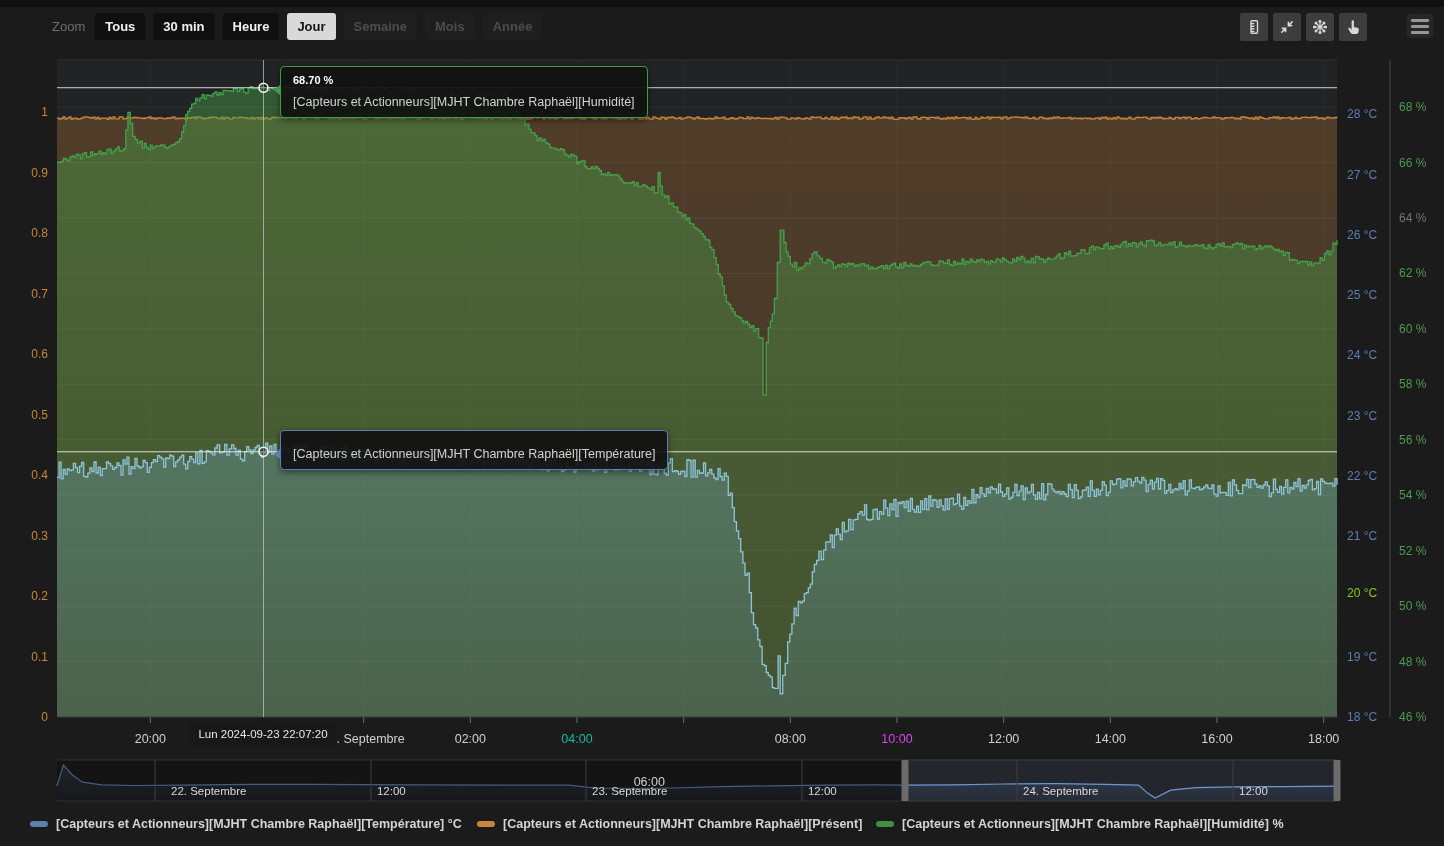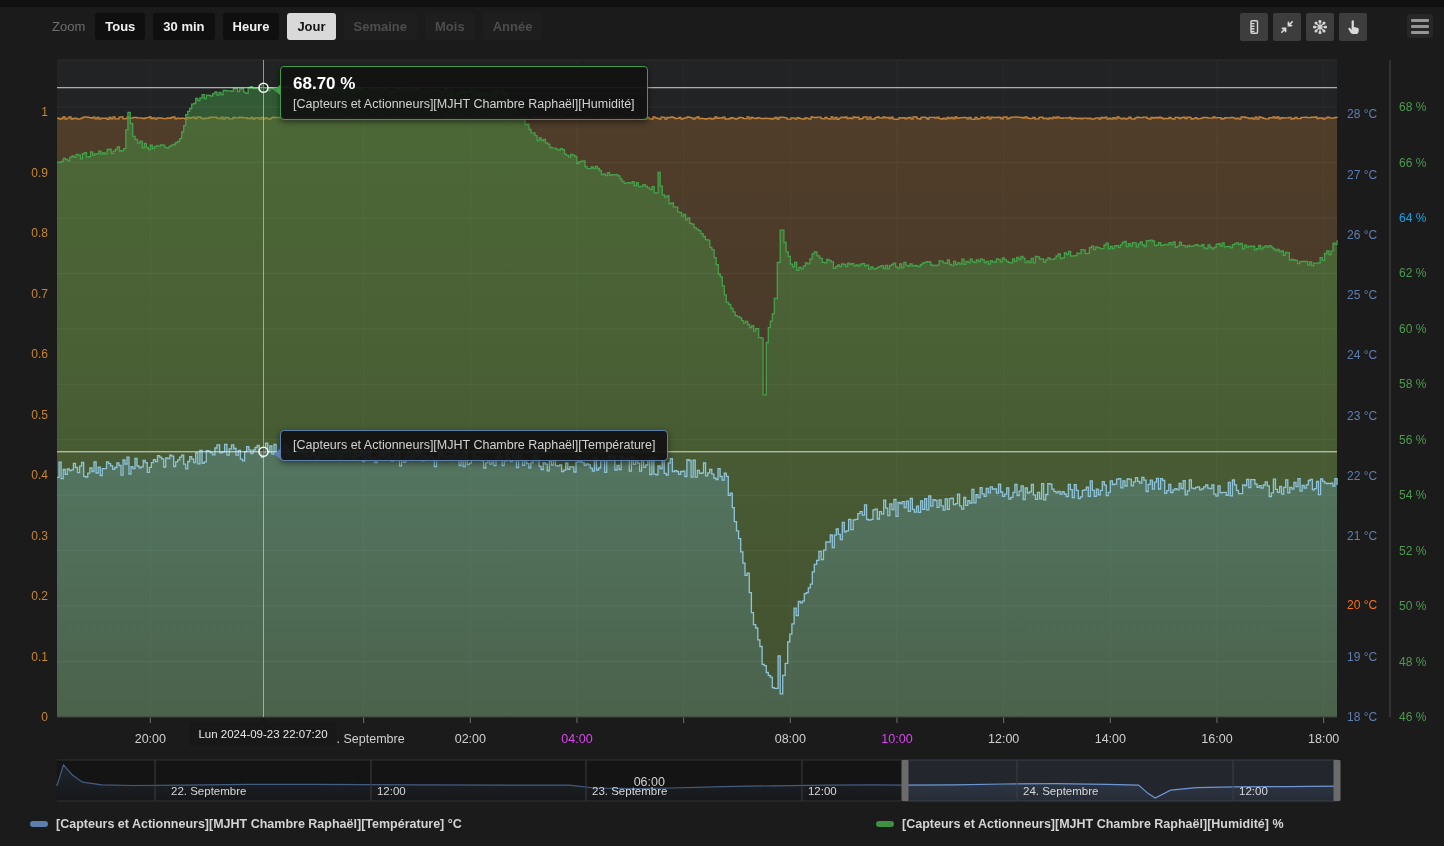--- a/index.html
+++ b/index.html
@@ -22,22 +22,22 @@
   
   #chart-svg{position:absolute;inset:0;z-index:1;}
   #gen-labels{position:absolute;inset:0;z-index:2;pointer-events:none;}
   #gen-labels .al{position:absolute;font-size:12px;line-height:16px;}
   
   .tt{position:absolute;z-index:7;background:rgba(18,18,18,0.94);border:1px solid #666;
       border-radius:4px;padding:7px 12px 8px 12px;white-space:nowrap;
       box-shadow:0 2px 6px rgba(0,0,0,0.5);}
   .tt::before{content:"";position:absolute;left:-7px;top:17px;border-top:6px solid transparent;
       border-bottom:6px solid transparent;border-right:7px solid var(--tt-border,#666);}
-  .tt .tt-val{color:#ffffff;font-size:17px;font-weight:bold;margin-bottom:3px;}
-  .tt .tt-ser{color:#d2d2d2;font-size:12.5px;}
+  .tt .tt-val{color:#ffffff;font-size:11px;font-weight:bold;margin-bottom:3px;}
+  .tt .tt-ser{color:#d2d2d2;font-size:12.5px;margin-top:9px;}
   #tt-hum{left:280px;top:66px;}
   #tt-temp{left:280px;top:430px;}
   
   .xhair-label{position:absolute;left:263px;top:722px;transform:translateX(-50%);z-index:5;
       background:#181818;color:#e8e8e8;font-size:11.5px;padding:6px 9px;white-space:nowrap;
       border-radius:2px;}
   .xhair-label::before{content:"";position:absolute;top:-5px;left:50%;margin-left:-5px;
       border-left:5px solid transparent;border-right:5px solid transparent;border-bottom:5px solid #181818;}
   
   .legend{position:absolute;left:0;top:817px;width:1444px;height:22px;z-index:4;}
@@ -203,39 +203,39 @@
       <div class="al" style="left: 0px; width: 48px; text-align: right; top: 648.503px; color: rgb(200, 134, 47);">0.1</div>
       <div class="al" style="left: 0px; width: 48px; text-align: right; top: 709px; color: rgb(200, 134, 47);">0</div>
       <div class="al" style="left: 1347px; top: 106.248px; color: rgb(94, 127, 177);">28 °C</div>
       <div class="al" style="left: 1347px; top: 166.523px; color: rgb(94, 127, 177);">27 °C</div>
       <div class="al" style="left: 1347px; top: 226.798px; color: rgb(94, 127, 177);">26 °C</div>
       <div class="al" style="left: 1347px; top: 287.073px; color: rgb(94, 127, 177);">25 °C</div>
       <div class="al" style="left: 1347px; top: 347.349px; color: rgb(94, 127, 177);">24 °C</div>
       <div class="al" style="left: 1347px; top: 407.624px; color: rgb(94, 127, 177);">23 °C</div>
       <div class="al" style="left: 1347px; top: 467.899px; color: rgb(94, 127, 177);">22 °C</div>
       <div class="al" style="left: 1347px; top: 528.174px; color: rgb(94, 127, 177);">21 °C</div>
-      <div class="al" style="left: 1347px; top: 597px; color: #f97316; text-align: center;">20 °C</div>
+      <div class="al" style="left: 1347px; top: 585px; color: #84cc16; text-align: center;">20 °C</div>
       <div class="al" style="left: 1347px; top: 648.725px; color: rgb(94, 127, 177);">19 °C</div>
       <div class="al" style="left: 1347px; top: 709px; color: rgb(94, 127, 177);">18 °C</div>
       <div class="al" style="left: 1399px; top: 99.1266px; color: rgb(76, 155, 80);">68 %</div>
       <div class="al" style="left: 1399px; top: 154.57px; color: rgb(76, 155, 80);">66 %</div>
-      <div class="al" style="left: 1399px; top: 210.013px; color: #0ea5e9;">64 %</div>
+      <div class="al" style="left: 1399px; top: 210.013px; color: #737373;">64 %</div>
       <div class="al" style="left: 1399px; top: 265.456px; color: rgb(76, 155, 80);">62 %</div>
       <div class="al" style="left: 1399px; top: 320.899px; color: rgb(76, 155, 80);">60 %</div>
       <div class="al" style="left: 1399px; top: 376.342px; color: rgb(76, 155, 80);">58 %</div>
       <div class="al" style="left: 1399px; top: 431.785px; color: rgb(76, 155, 80);">56 %</div>
       <div class="al" style="left: 1399px; top: 487.228px; color: rgb(76, 155, 80);">54 %</div>
       <div class="al" style="left: 1399px; top: 542.671px; color: rgb(76, 155, 80);">52 %</div>
       <div class="al" style="left: 1399px; top: 598.114px; color: rgb(76, 155, 80);">50 %</div>
       <div class="al" style="left: 1399px; top: 653.557px; color: rgb(76, 155, 80);">48 %</div>
       <div class="al" style="left: 1399px; top: 709px; color: rgb(76, 155, 80);">46 %</div>
       <div class="al" style="left: 100.333px; width: 100px; text-align: center; top: 731px; color: rgb(208, 208, 208); font-size: 12.5px;">20:00</div>
       <div class="al" style="left: 313.667px; width: 100px; text-align: center; top: 731px; color: rgb(208, 208, 208); font-size: 12.5px;">24. Septembre</div>
       <div class="al" style="left: 420.333px; width: 100px; text-align: center; top: 731px; color: rgb(208, 208, 208); font-size: 12.5px;">02:00</div>
-      <div class="al" style="left: 527px; width: 100px; text-align: center; top: 731px; color: #d946ef; font-size: 12.5px;">04:00</div>
+      <div class="al" style="left: 527px; width: 100px; text-align: center; top: 731px; color: #14b8a6; font-size: 12.5px;">04:00</div>
       <div class="al" style="left: 633.667px; width: 100px; text-align: left; top: 731px; color: rgb(208, 208, 208); font-size: 12.5px; margin-top: 43px;">06:00</div>
       <div class="al" style="left: 740.333px; width: 100px; text-align: center; top: 731px; color: rgb(208, 208, 208); font-size: 12.5px;">08:00</div>
       <div class="al" style="left: 847px; width: 100px; text-align: center; top: 731px; color: #d946ef; font-size: 12.5px;">10:00</div>
       <div class="al" style="left: 953.667px; width: 100px; text-align: center; top: 731px; color: rgb(208, 208, 208); font-size: 12.5px;">12:00</div>
       <div class="al" style="left: 1060.33px; width: 100px; text-align: center; top: 731px; color: rgb(208, 208, 208); font-size: 12.5px;">14:00</div>
       <div class="al" style="left: 1167px; width: 100px; text-align: center; top: 731px; color: rgb(208, 208, 208); font-size: 12.5px;">16:00</div>
       <div class="al" style="left: 1273.67px; width: 100px; text-align: center; top: 731px; color: rgb(208, 208, 208); font-size: 12.5px;">18:00</div>
       <div class="al" style="left: 171px; top: 783px; color: rgb(216, 216, 216); font-size: 11.5px;">22. Septembre</div>
       <div class="al" style="left: 376.984px; top: 783px; color: rgb(216, 216, 216); font-size: 11.5px;">12:00</div>
       <div class="al" style="left: 592.024px; top: 783px; color: rgb(216, 216, 216); font-size: 11.5px;">23. Septembre</div>
@@ -252,18 +252,22 @@
     <div class="tt-ser">[Capteurs et Actionneurs][MJHT Chambre Raphaël][Température]</div>
   </div>
 
   <div class="xhair-label">Lun 2024-09-23 22:07:20</div>
 
   <div class="legend">
     <div class="legend-item" style="left: 30px;">
       <span class="swatch" style="background: rgb(91, 127, 174);"></span>
       <span class="ltxt">[Capteurs et Actionneurs][MJHT Chambre Raphaël][Température] °C</span>
     </div>
+    <div class="legend-item" style="left: 477px;">
+      <span class="swatch" style="background: rgb(201, 135, 59);"></span>
+      <span class="ltxt">[Capteurs et Actionneurs][MJHT Chambre Raphaël][Présent]</span>
+    </div>
     <div class="legend-item" style="left: 876px;">
       <span class="swatch" style="background: rgb(61, 145, 64);"></span>
       <span class="ltxt">[Capteurs et Actionneurs][MJHT Chambre Raphaël][Humidité] %</span>
     </div>
   </div>
 </div>
 
 </body></html>

